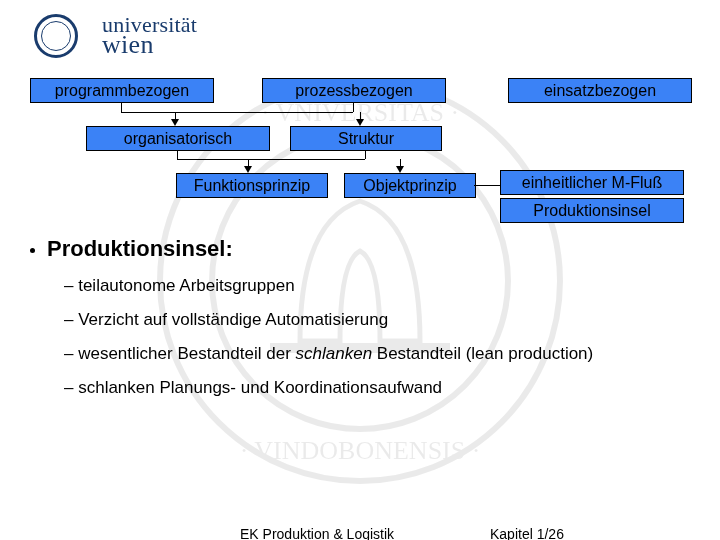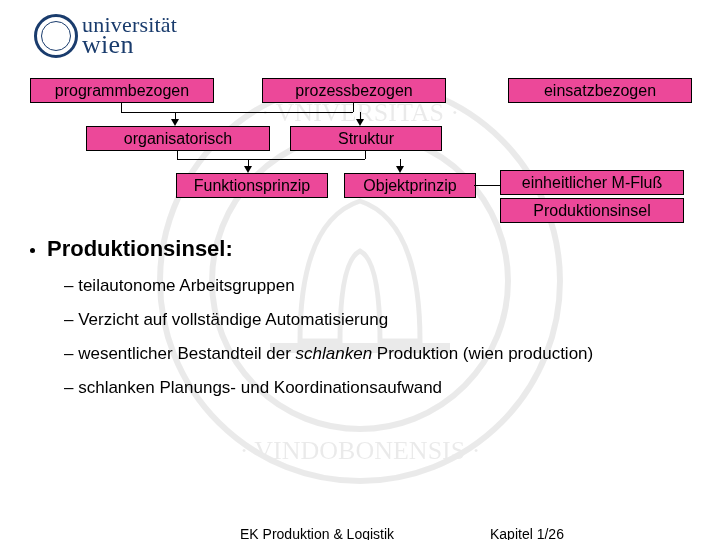--- a/index.html
+++ b/index.html
@@ -1,26 +1,26 @@
 <!DOCTYPE html>
 <html><head>
 <meta charset="utf-8">
 <style>
 html,body{margin:0;padding:0}
 body{width:720px;height:540px;font-family:Arial,Helvetica,sans-serif;font-size:16px;color:#000;background:#fff;position:relative;overflow:hidden}
 .watermark{position:absolute;left:50%;top:52%;transform:translate(-50%,-50%);pointer-events:none;opacity:.08}
 .watermark svg{display:block}
-.logo{position:absolute;left:34px;top:14px;display:flex;align-items:center;gap:4px}
+.logo{position:absolute;left:34px;top:14px;display:flex;align-items:center;gap:24px}
 .logo .seal{width:44px;height:44px;border:3px solid #1a3c6d;border-radius:50%;box-sizing:border-box;position:relative}
 .logo .seal::after{content:"";position:absolute;inset:4px;border:1.5px solid #1a3c6d;border-radius:50%}
 .logo .word{color:#1a3c6d;font-family:Georgia,"Times New Roman",serif;line-height:.9}
 .logo .w1{font-size:22px;letter-spacing:.2px}
 .logo .w2{font-size:26px;letter-spacing:.3px;margin-top:-2px}
 .diagram{position:absolute;left:30px;top:78px;width:660px;height:145px}
-.dbox{position:absolute;border:1px solid #000;text-align:center;line-height:23px;height:23px;font-size:16px;background:#ec4899;white-space:nowrap}
+.dbox{position:absolute;border:1px solid #000;text-align:center;line-height:23px;height:23px;font-size:16px;background:#3b82f6;white-space:nowrap}
 .vline{position:absolute;width:0;border-left:1px solid #000}
 .hline{position:absolute;height:0;border-top:1px solid #000}
 .arrowdown{position:absolute;width:0;height:0;border-left:4px solid transparent;border-right:4px solid transparent;border-top:7px solid #000}
 .content{position:absolute;left:30px;top:236px;width:650px}
 .heading{font-size:22px;font-weight:700;margin:0 0 14px 0}
 .heading .bullet{display:inline-block;width:5px;height:5px;background:#000;border-radius:50%;vertical-align:middle;margin-right:12px}
 .list{margin:12px;padding:0 0 0 22px}
 .list li{list-style:none;font-size:17px;margin:0 0 14px 0}
 .list li::before{content:"– ";}
 .em{font-style:italic}
@@ -84,21 +84,21 @@
   <div class="hline" style="left:444px;top:107px;width:26px"></div>
   <div class="dbox" style="left:470px;top:92px;width:182px">einheitlicher M-Fluß</div>
   <div class="dbox" style="left:470px;top:120px;width:182px">Produktionsinsel</div>
 </div>
 
 <div class="content">
   <p class="heading"><span class="bullet"></span><span>Produktionsinsel:</span></p>
   <ul class="list">
     <li>teilautonome Arbeitsgruppen</li>
     <li>Verzicht auf vollständige Automatisierung</li>
-    <li><span>wesentlicher Bestandteil der </span><span class="em">schlanken</span><span> Produktion (wien production)</span></li>
+    <li><span>wesentlicher Bestandteil der </span><span class="em">schlanken</span><span> Bestandteil (lean production)</span></li>
     <li>schlanken Planungs- und Koordinationsaufwand</li>
   </ul>
 </div>
 
 <div class="footer">
   <span class="fl">EK Produktion &amp; Logistik</span>
   <span class="fr">Kapitel 1/26</span>
 </div>
 
 </body></html>

